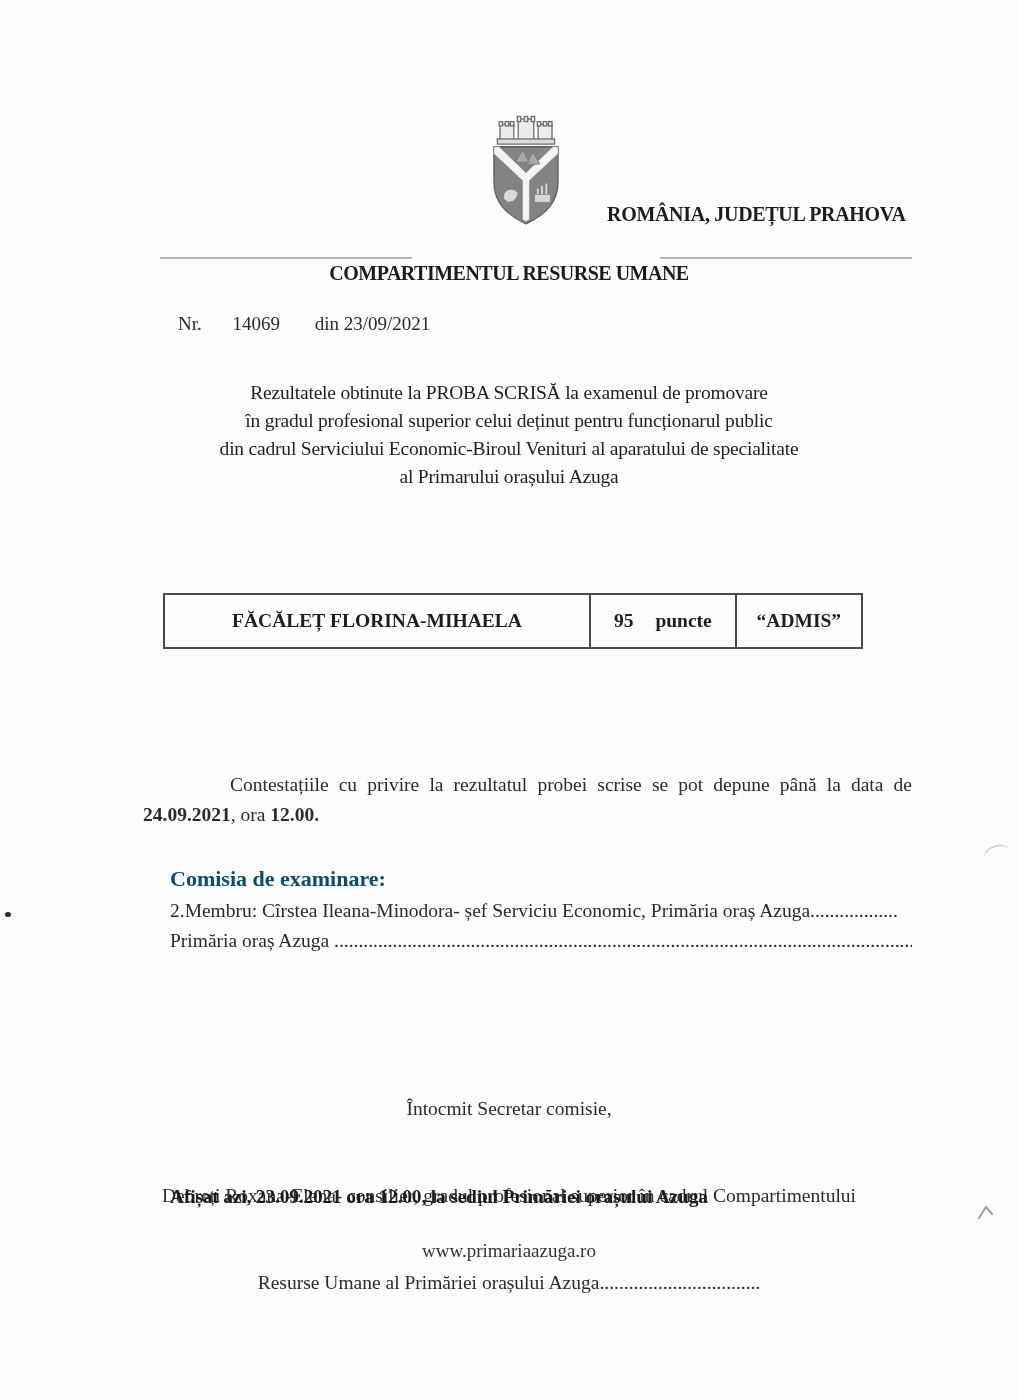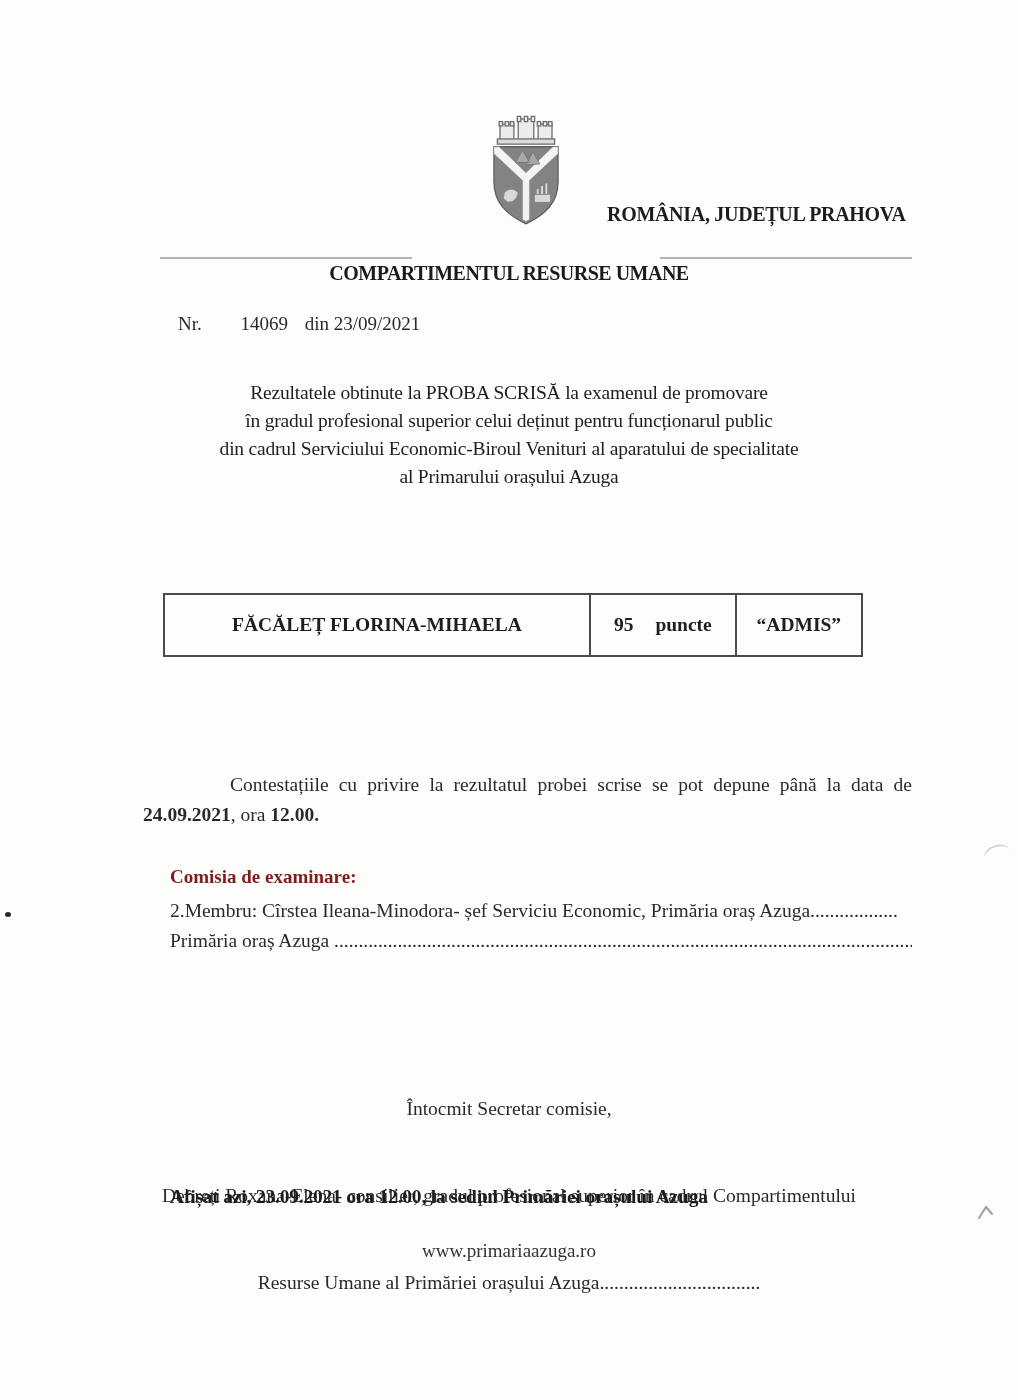--- a/index.html
+++ b/index.html
@@ -19,44 +19,44 @@
   .org-right { left:607px; }
   .logo { left:487px; top:110px; width:78px; height:122px; }
   .rule { top:257px; height:2px; background:#b4b4b4; width:252px; }
   .rule-left { left:160px; }
   .rule-right { left:660px; }
   .dept-title { left:0; right:0; top:262px; text-align:center;
                 font-size:20px; font-weight:bold; color:#1b1b1b; letter-spacing:-0.5px; }
 
   
   .reg-line { left:178px; top:313px; font-size:19px; color:#2a2a2a; }
-  .reg-line .num { margin-left:34px; }
-  .reg-line .dt  { margin-left:12px; }
+  .reg-line .num { margin-left:26px; }
+  .reg-line .dt  { margin-left:30px; }
 
   
   .doc-title { left:100px; right:100px; top:379px; text-align:center;
                font-size:19.5px; font-weight:normal; color:#1e1e1e; line-height:28px;
                letter-spacing:-0.2px; }
 
   
   .res-table { left:163px; top:593px; width:700px; border-collapse:collapse; }
   .res-table td { border:2px solid #4a4a4a; font-size:19.5px; font-weight:bold;
                   color:#1e1e1e; text-align:center; }
   .res-table .hrow td { height:70px; vertical-align:top; padding-top:7px; line-height:25px; }
-  .res-table .drow td { height:62px; vertical-align:middle; }
+  .res-table .drow td { height:54px; vertical-align:middle; }
   .c1 { width:389px; } .c2 { width:155px; } .c3 { width:156px; }
   .score-gap { display:inline-block; width:22px; }
   .result-cell { font-weight:normal; font-size:19px; color:#2c2c2c; }
 
   
   .contest { left:143px; right:106px; top:770px; font-size:19.5px; color:#2a2a2a;
              line-height:30px; text-indent:87px; text-align:justify; }
 
   
-  .comm-head { left:170px; top:866px; font-size:19px; font-weight:bold; color:#7f1d1d;text-align:right; }
+  .comm-head { left:170px; top:866px; font-size:22px; font-weight:bold; color:#0c4a6e;text-align:right; }
   .comm-lines { left:170px; right:106px; top:896px; font-size:19.5px; color:#2a2a2a;
                 line-height:29.5px; }
   .comm-lines > div { white-space:pre; overflow:hidden; }
   .comm-stretch { word-spacing:4px; }
 
   
   .prepared { left:100px; right:100px; top:1036px; text-align:center;
               font-size:19.5px; color:#2a2a2a; line-height:29px; white-space:pre; }
 
   

